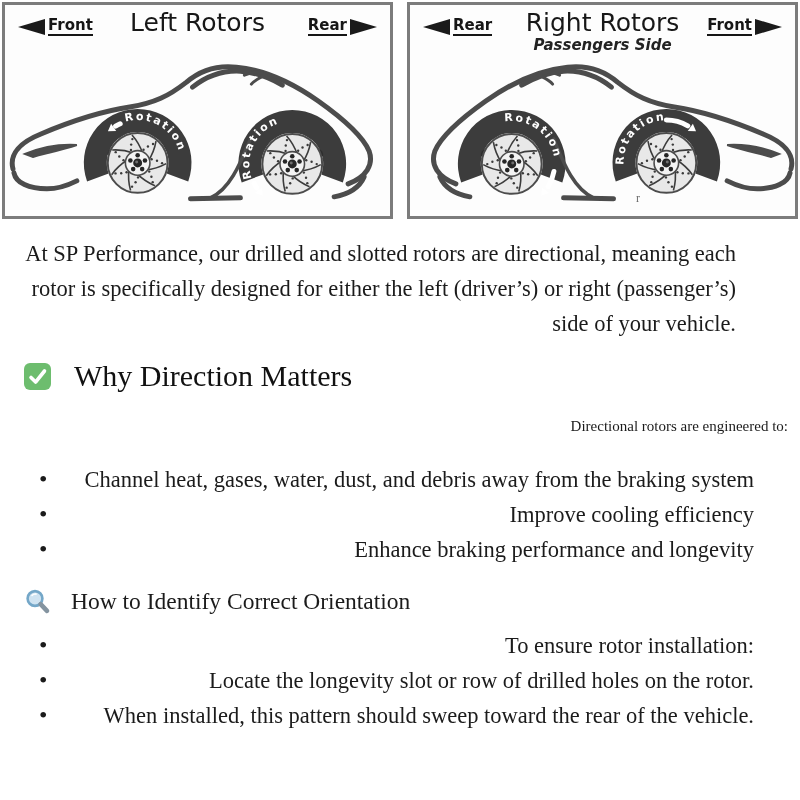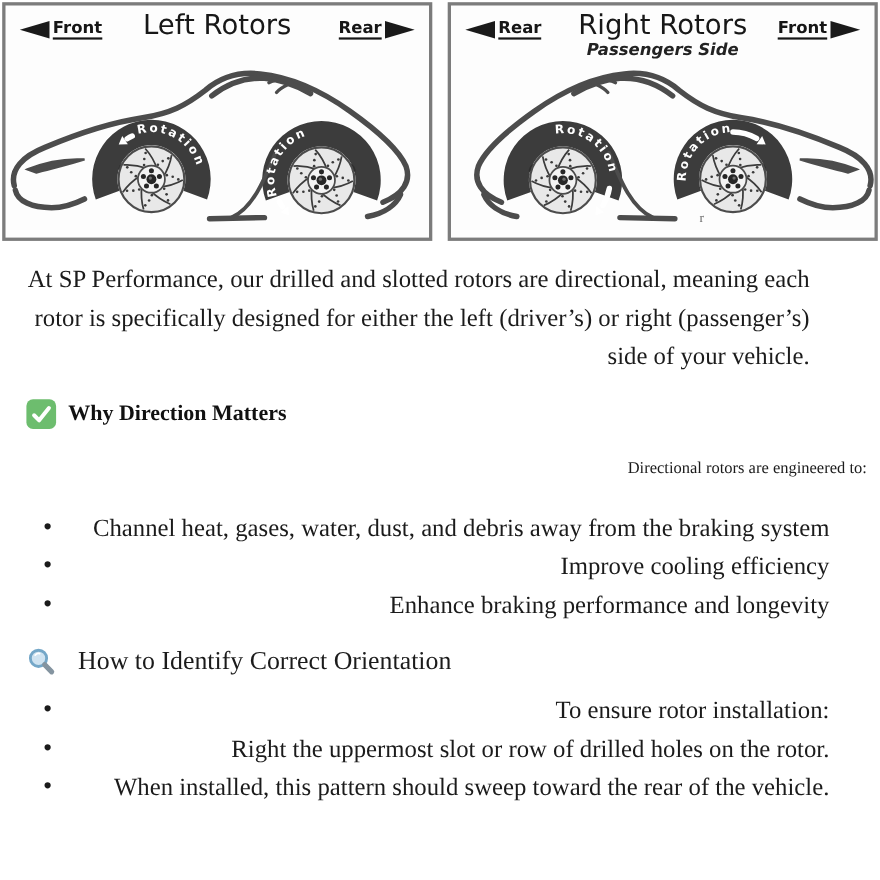--- a/index.html
+++ b/index.html
@@ -31,22 +31,22 @@
   }
   .tri{width:0;height:0;border-top:8px solid transparent;border-bottom:8px solid transparent;}
   .tri.point-left{border-right:27px solid #1a1a1a;}
   .tri.point-right{border-left:27px solid #1a1a1a;}
   .art{position:absolute;left:0;top:46px;width:389px;height:166px;}
   .stray{position:absolute;left:226px;top:186px;font:12px "Liberation Serif",serif;color:#6a6a6a;}
   
   .article{padding:0 12px 0 24px;text-align:right;}
   .intro{font-size:22.5px;line-height:35px;margin:13px 0 0 0;max-width:712px;}
   .h-check{
-    display:flex;align-items:center;gap:11px;margin:18px 0 0 0;
-    font-size:20px;font-weight:bold;line-height:34px;color:#111;
+    display:flex;align-items:center;gap:23px;margin:18px 0 0 0;
+    font-size:30px;font-weight:normal;line-height:34px;color:#111;
   }
   .h-mag{
     display:flex;align-items:center;gap:20px;margin:17px 0 0 0;
     font-size:23.5px;font-weight:normal;line-height:34px;color:#1b1b1b;
   }
   .check-icon{
     width:27px;height:27px;border-radius:6px;background:#6dbd6e;flex:none;
     display:inline-flex;align-items:center;justify-content:center;
   }
   .mag-icon{width:27px;height:27px;flex:none;display:inline-block;}
@@ -343,17 +343,17 @@
         <circle cx="11" cy="10.5" r="7.4" fill="#cfe3f1" stroke="#74a7c8" stroke-width="2.6"></circle>
         <path d="M8 7.5 a4.5 4.5 0 0 1 4 -1.4" stroke="#ffffff" stroke-width="1.6" fill="none" stroke-linecap="round"></path>
         <line x1="16.6" y1="16.2" x2="23" y2="22.8" stroke="#8494a0" stroke-width="4.6" stroke-linecap="round"></line>
       </svg>
     </span>
     <span>How to Identify Correct Orientation</span>
   </div>
 
   <ul class="second">
     <li>To ensure rotor installation:</li>
-    <li>Right the uppermost slot or row of drilled holes on the rotor.</li>
+    <li>Locate the longevity slot or row of drilled holes on the rotor.</li>
     <li>When installed, this pattern should sweep toward the rear of the vehicle.</li>
   </ul>
 
 </div>
 
 </body></html>

